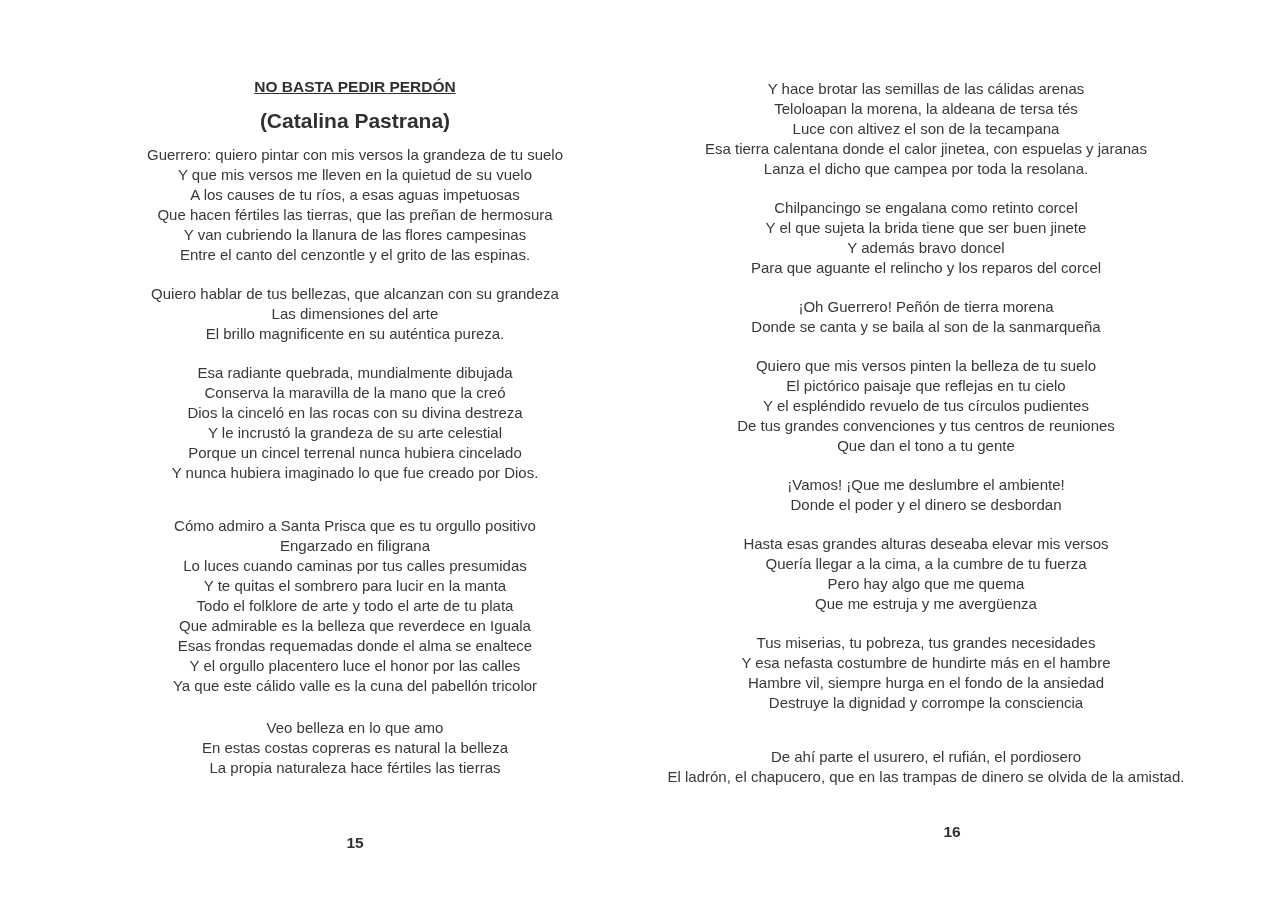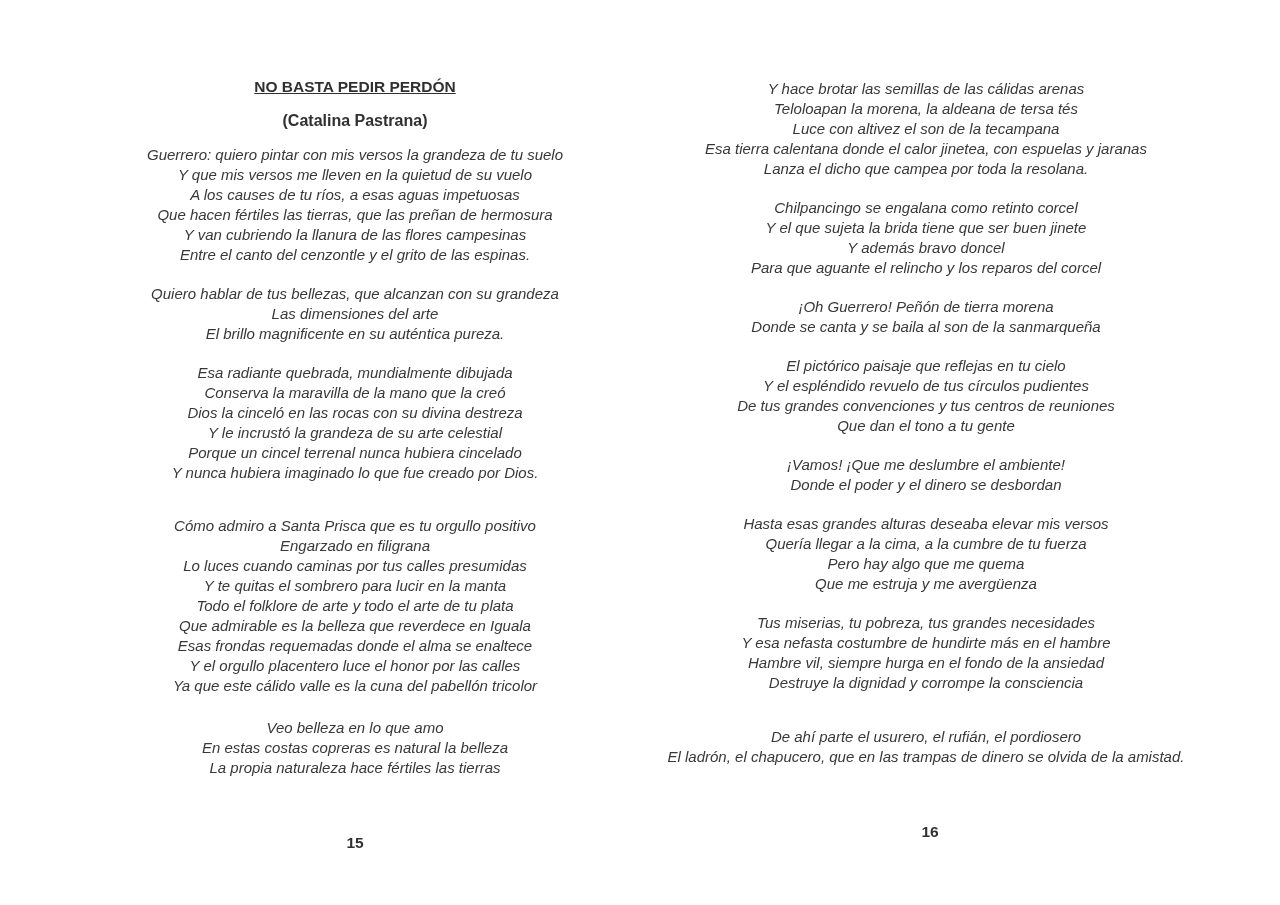--- a/index.html
+++ b/index.html
@@ -27,43 +27,43 @@
 
   .poem-title {
     font-weight: 700;
     font-size: 15.5px;
     margin: 0 0 14px 0;
     color: #303030;
     text-decoration: underline;
   }
   .poem-author {
     font-weight: 700;
-    font-size: 16px;
+    font-size: 21px;
     margin: 0 0 14px 0;
     color: #303030;
   }
   .stanza { margin: 19px 0 0 0; }
   .stanza:first-child { margin-top: 0; }
   #left-stanzas .stanza:first-child { margin-top: 0; }
   
   #left-stanzas  .stanza:nth-child(4) { margin-top: 33px; }
   #left-stanzas  .stanza:nth-child(5) { margin-top: 22px; }
   #right-stanzas .stanza:nth-child(8) { margin-top: 34px; }
 
-  .line { white-space: nowrap; font-style: italic; }
+  .line { white-space: nowrap; }
 
   .page-number {
     position: absolute;
     text-align: center;
     font-weight: 700;
     font-size: 15.5px;
     color: #303030;
   }
   #page-number-left  { top: 834px; left: 40px;  width: 630px; }
-  #page-number-right { top: 823px; left: 644px; width: 572px; }
+  #page-number-right { top: 823px; left: 666px; width: 572px; }
 </style>
 </head>
 <body>
 
 <div>
 
   <section class="page-column" id="left-column">
     <h1 class="poem-title">NO BASTA PEDIR PERDÓN</h1>
     <h2 class="poem-author">(Catalina Pastrana)</h2>
     <div id="left-stanzas">
@@ -120,20 +120,21 @@
           <div class="line">Chilpancingo se engalana como retinto corcel</div>
           <div class="line">Y el que sujeta la brida tiene que ser buen jinete</div>
           <div class="line">Y además bravo doncel</div>
           <div class="line">Para que aguante el relincho y los reparos del corcel</div>
         </div>
         <div class="stanza">
           <div class="line">¡Oh Guerrero! Peñón de tierra morena</div>
           <div class="line">Donde se canta y se baila al son de la sanmarqueña</div>
         </div>
         <div class="stanza">
+          <div class="line">Quiero que mis versos pinten la belleza de tu suelo</div>
           <div class="line">El pictórico paisaje que reflejas en tu cielo</div>
           <div class="line">Y el espléndido revuelo de tus círculos pudientes</div>
           <div class="line">De tus grandes convenciones y tus centros de reuniones</div>
           <div class="line">Que dan el tono a tu gente</div>
         </div>
         <div class="stanza">
           <div class="line">¡Vamos! ¡Que me deslumbre el ambiente!</div>
           <div class="line">Donde el poder y el dinero se desbordan</div>
         </div>
         <div class="stanza">

